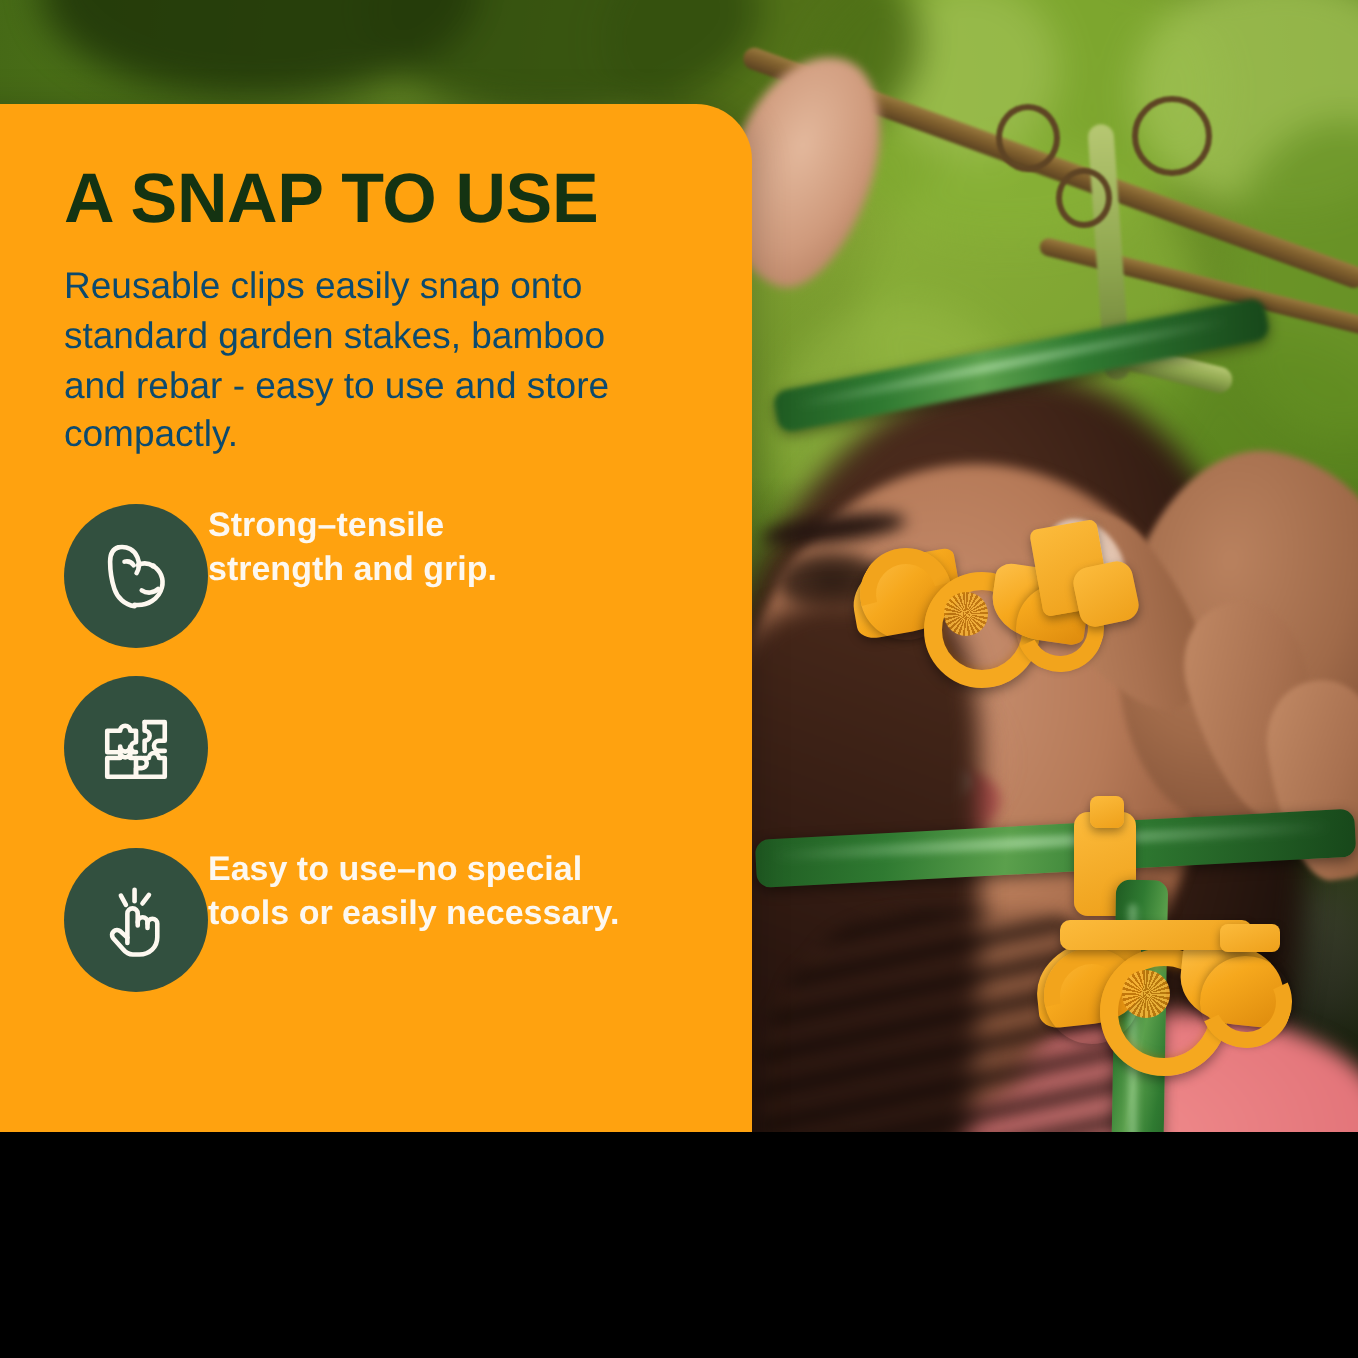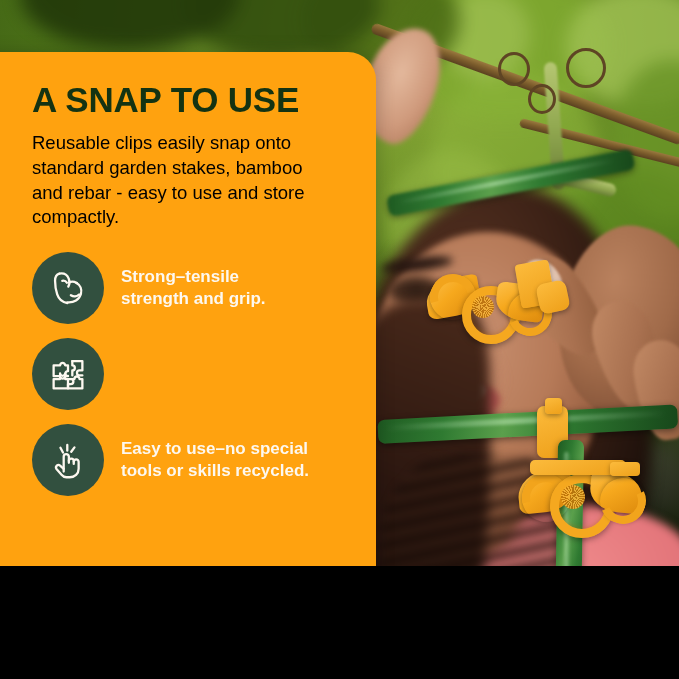--- a/index.html
+++ b/index.html
@@ -275,35 +275,33 @@
     line-height: 1.04;
     font-weight: 700;
     letter-spacing: -0.2px;
     color: #143312;
     font-family: "Liberation Sans", sans-serif;
   }
   .subcopy {
     margin: 13px 0 0 0;
     font-size: 18.5px;
     line-height: 1.33;
-    color: #000000;
+    color: #0c4a6e;
     font-weight: 400;
     max-width: 300px;
   }
 
   .features {
     margin-top: 22px;
     display: flex;
     flex-direction: column;
     gap: 14px;
   }
   .feature {
     display: flex;
-    align-items: center;
-    gap: 17px;
   }
   .icon-circle {
     flex: 0 0 auto;
     width: 72px;
     height: 72px;
     border-radius: 50%;
     background: #32503F;
     display: flex;
     align-items: center;
     justify-content: center;
@@ -450,20 +448,20 @@
             <svg viewBox="0 0 64 64" fill="none" stroke="#FDF8F0" stroke-width="3.2" stroke-linecap="round" stroke-linejoin="round">
               <path d="M31 11v8"></path>
               <path d="M21.5 15l3.5 6.5"></path>
               <path d="M41 14.5l-4.5 6"></path>
               <path d="M26 48V27.5a3.6 3.6 0 1 1 7.2 0v8.3"></path>
               <path d="M33.2 33.5a3.4 3.4 0 1 1 6.8 0v4"></path>
               <path d="M40 34.5a3.4 3.4 0 1 1 6.8 0V44c0 7-5.4 12-12.4 12h-4.6c-3 0-5-1.4-6.8-3.6L16 44.5a3.5 3.5 0 0 1 5-4.8l5 4.6"></path>
             </svg>
           </div>
           <div class="feature-text">Easy to use–no special
-tools or skills recycled.</div>
+tools or easily necessary.</div>
         </div>
 
       </div>
     </div>
   </div>
 
 </div>
 
 </body></html>

